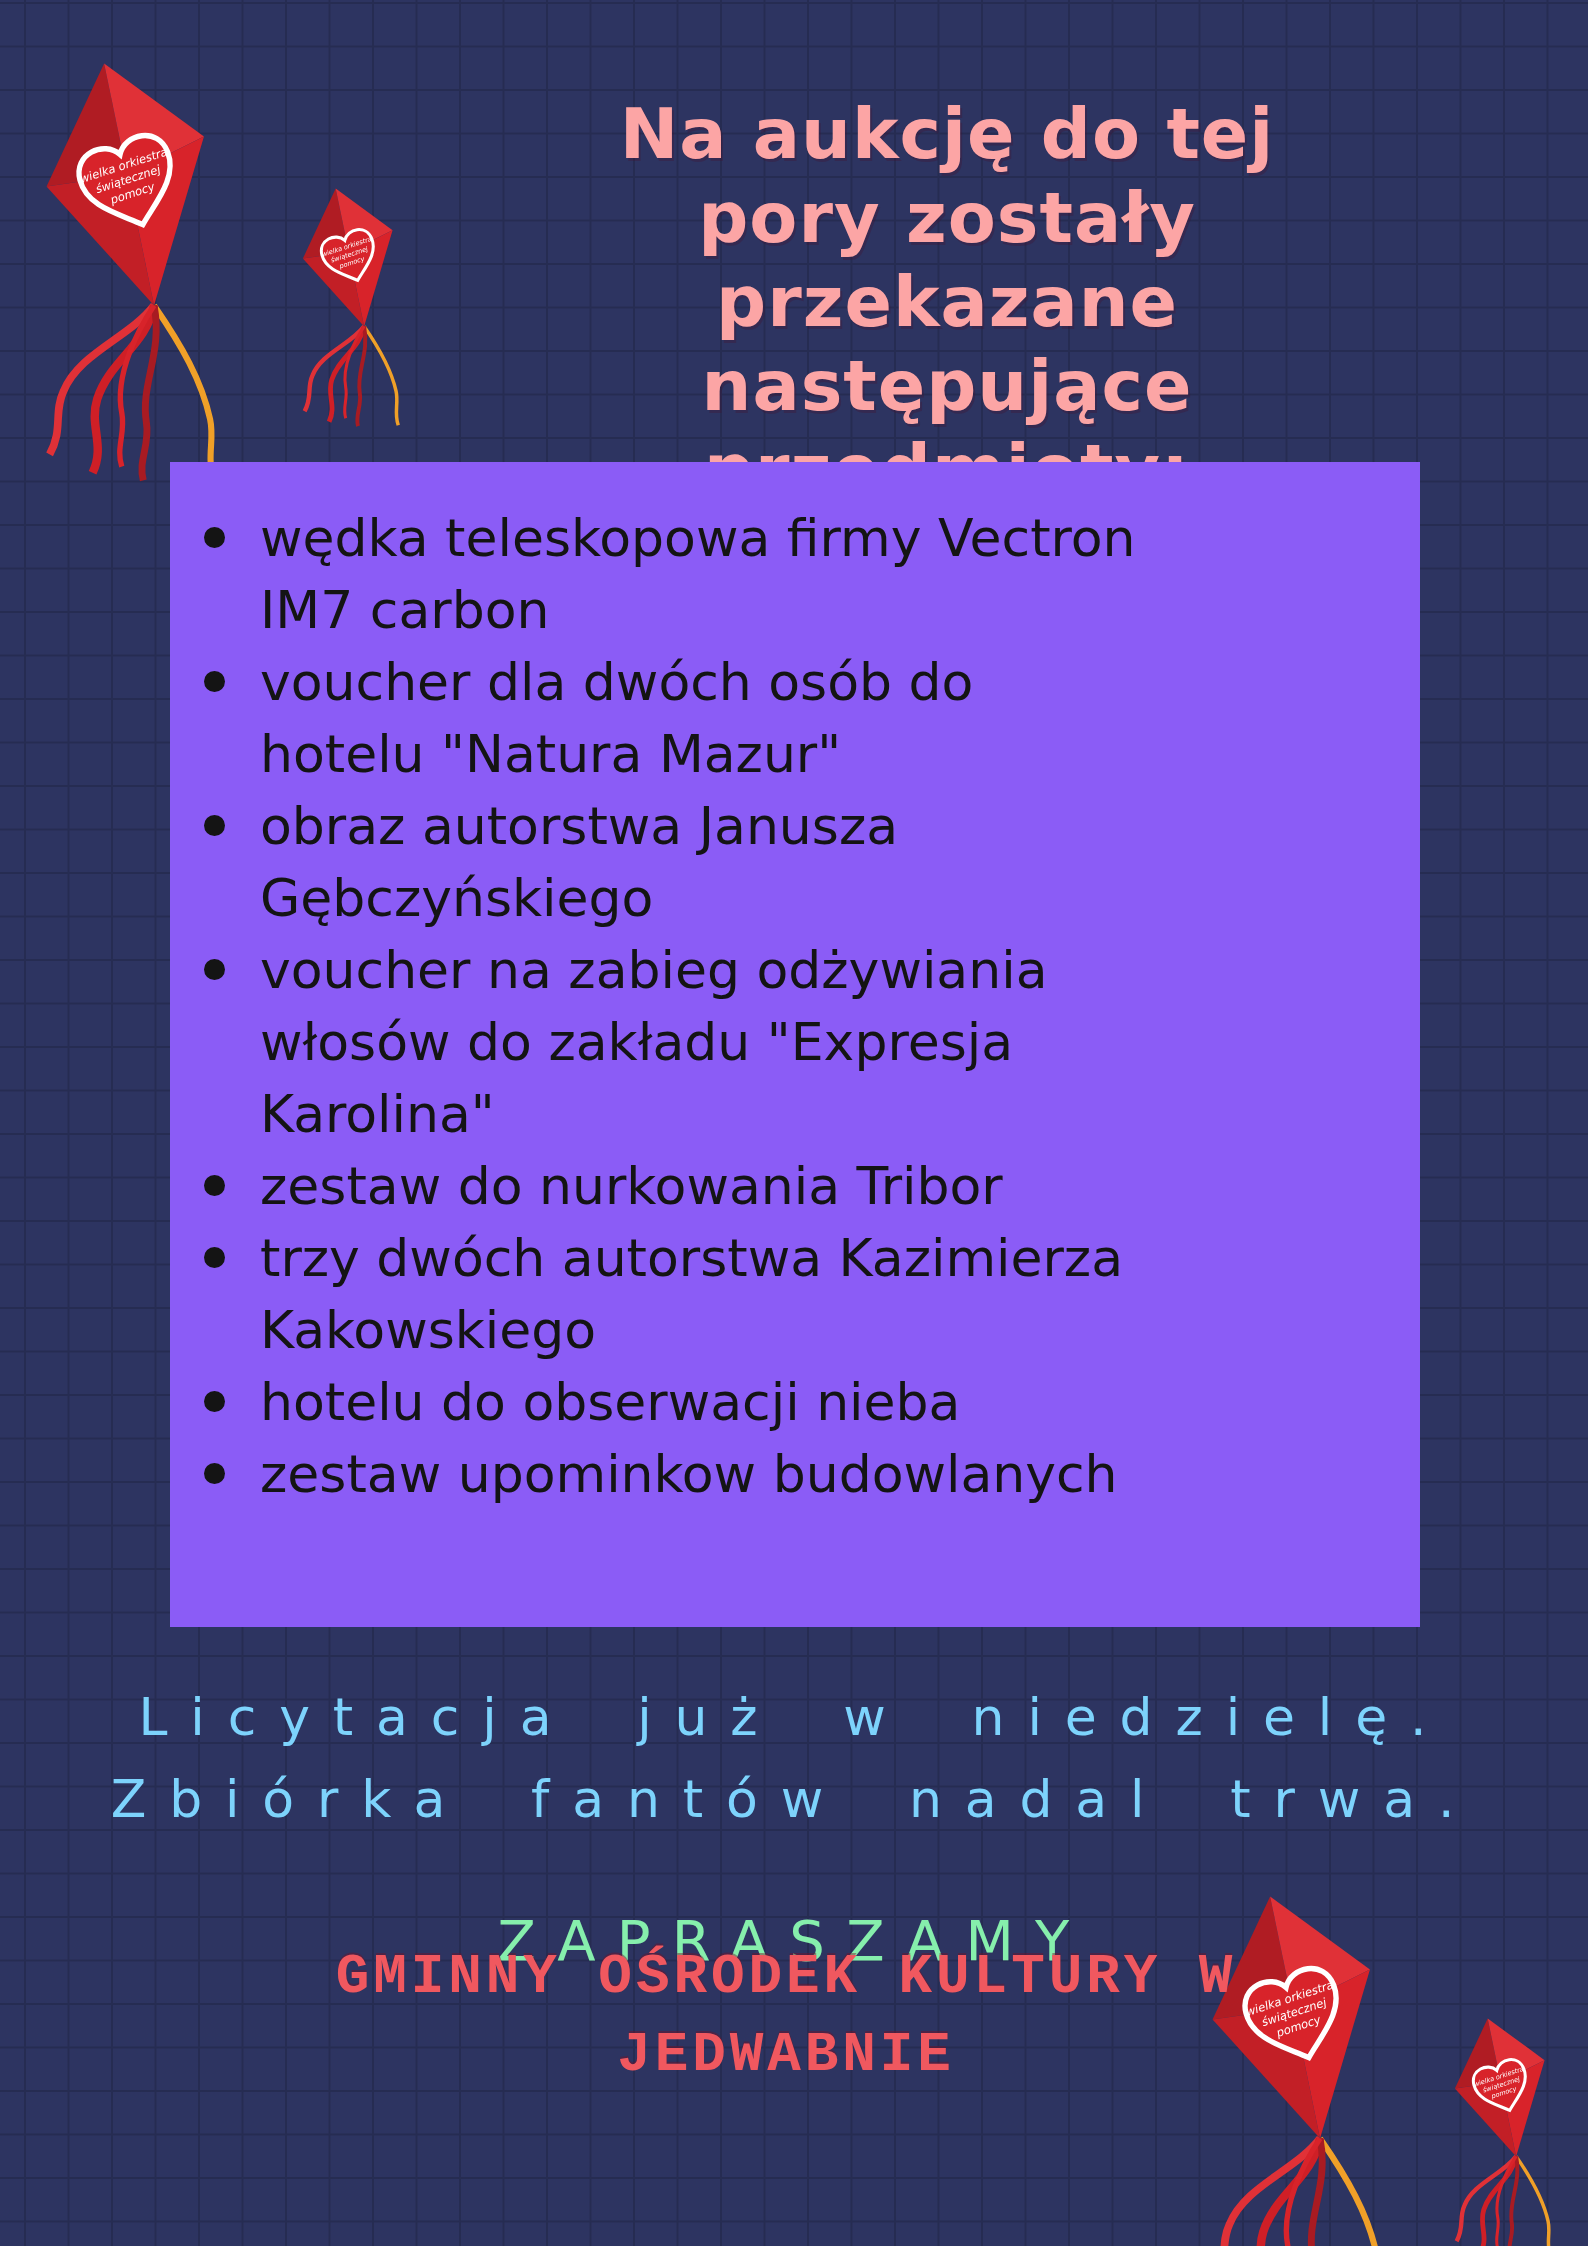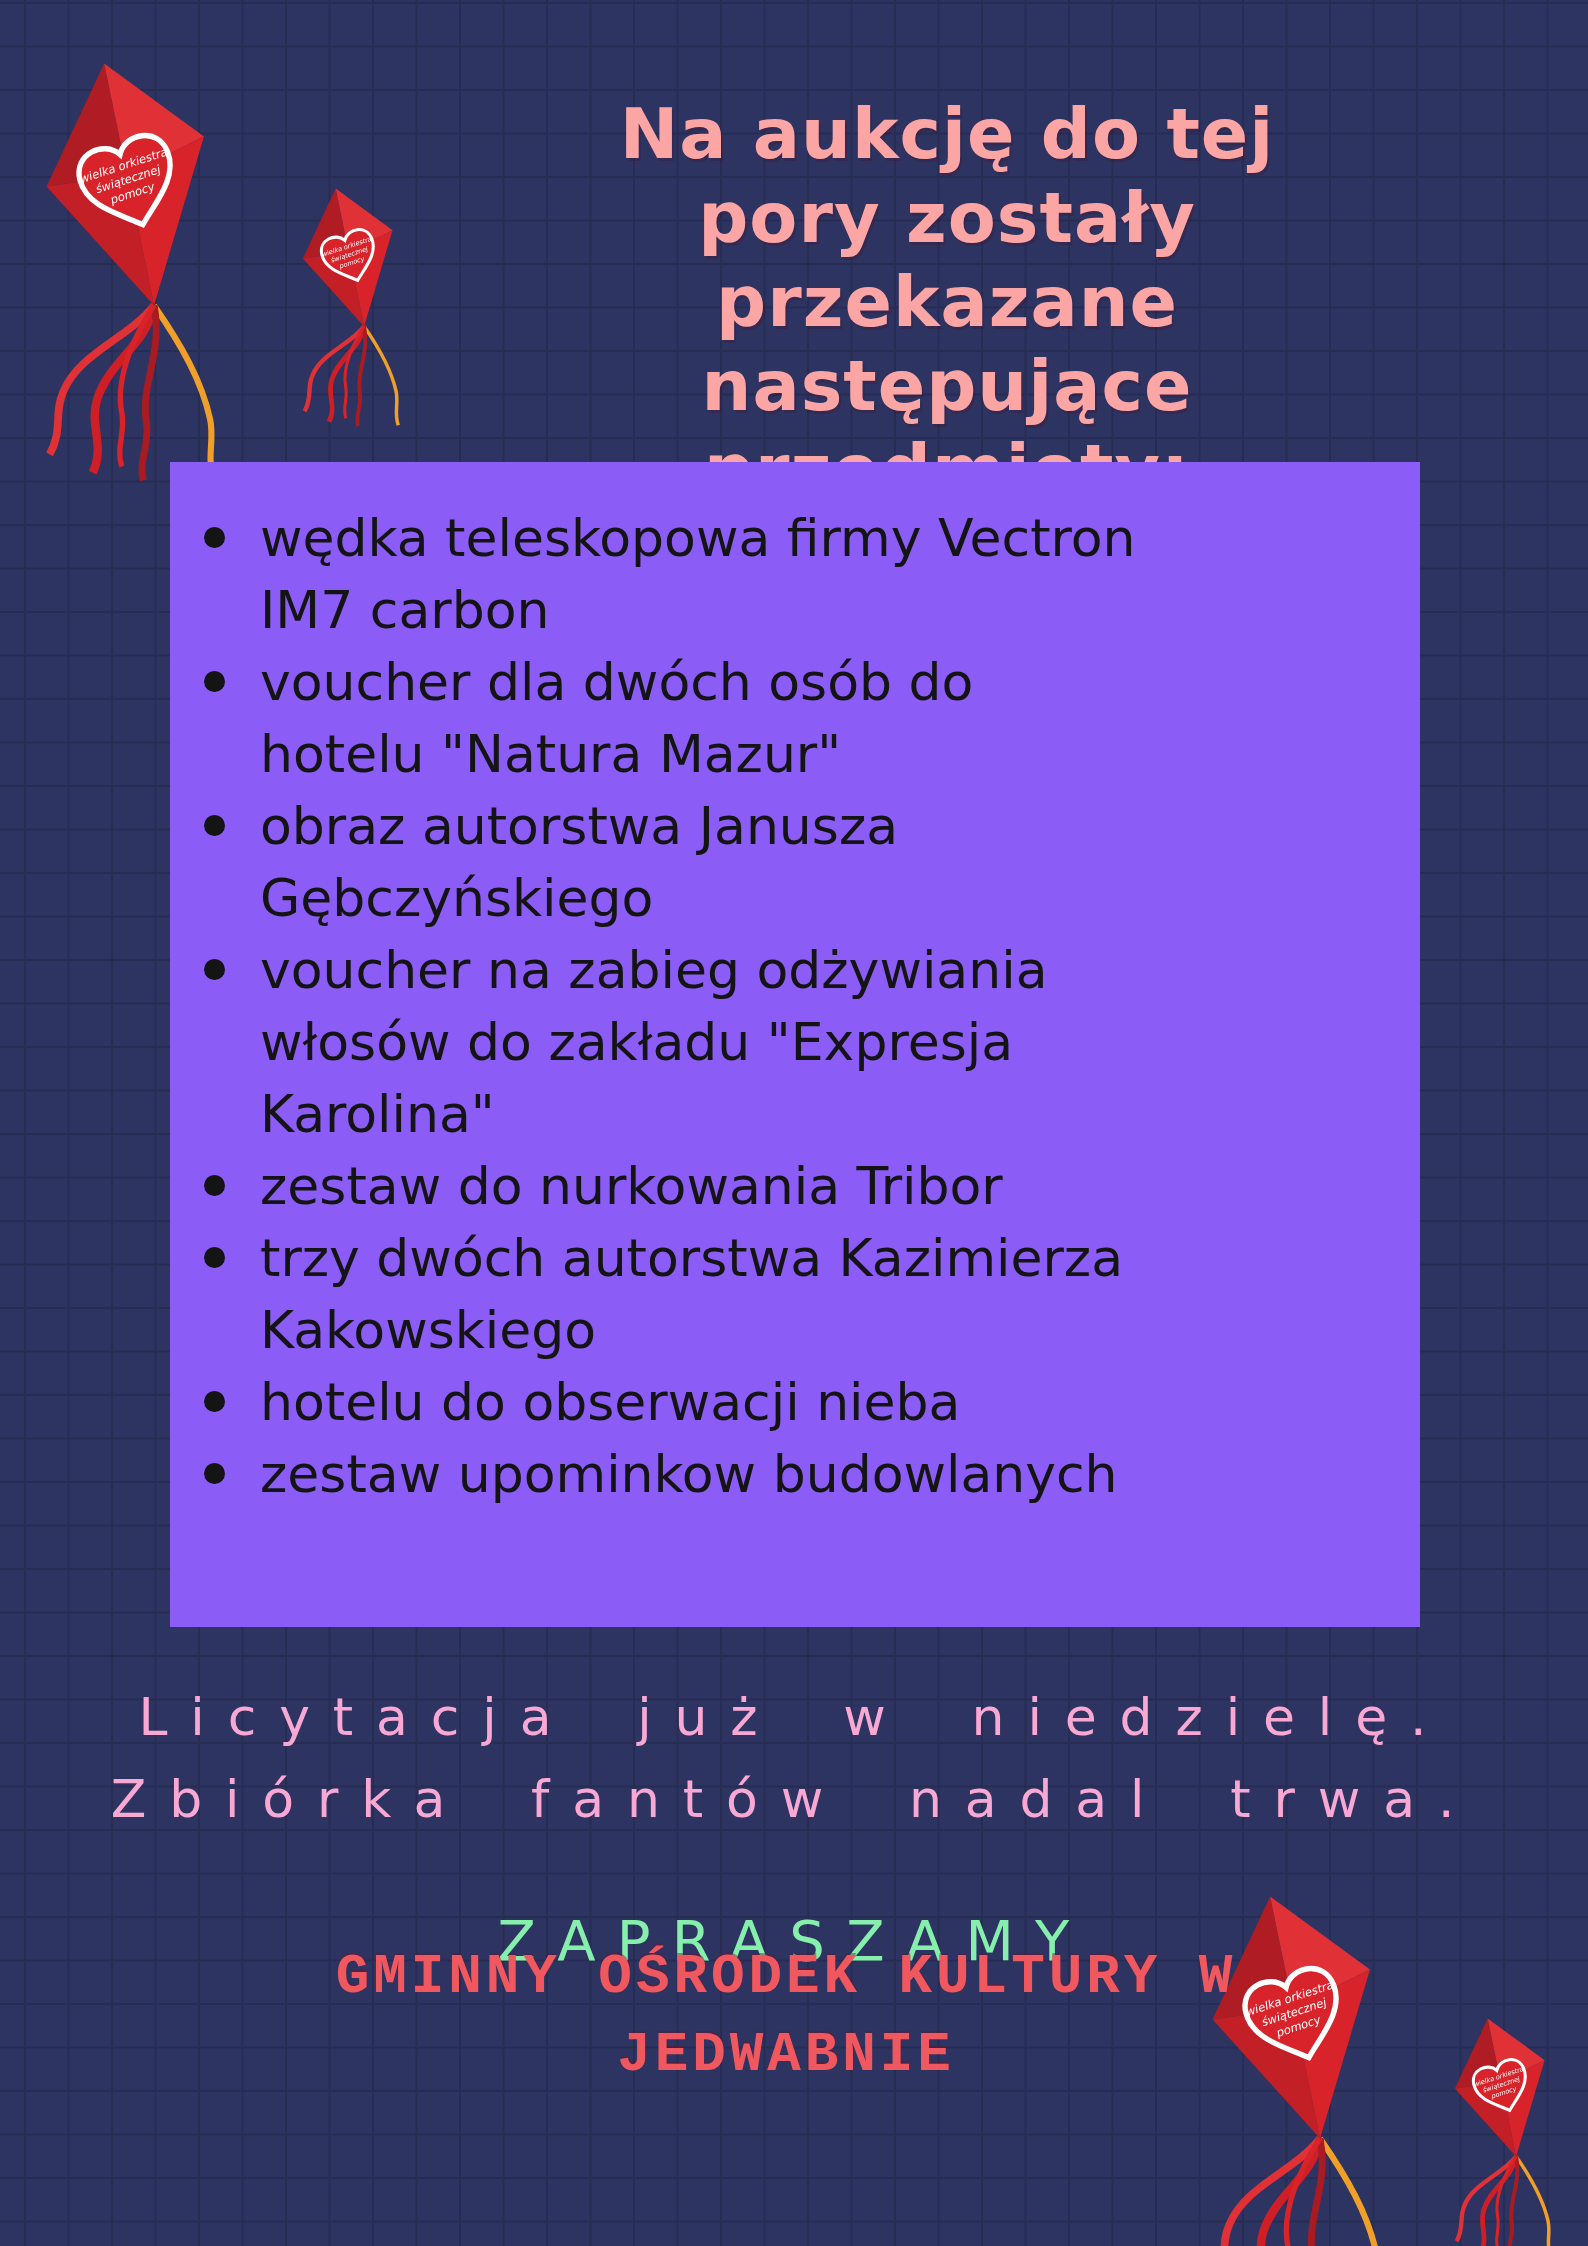--- a/index.html
+++ b/index.html
@@ -46,21 +46,21 @@
     width:21px;height:21px;border-radius:50%;
     background:#141414;
   }
   .list-box li:nth-child(1){margin-right:-22px;}
   .list-box li:nth-child(3){padding-right:30px;}
   .list-box li:nth-child(7){padding-right:60px;}
 
   .announcement{
     left:0;top:1676px;width:1588px;
     text-align:center;
-    color:#f9a8d4;
+    color:#7dd3fc;
     font-size:52px;line-height:82px;
     letter-spacing:0.44em;word-spacing:0.45em;
   }
   .cta{
     left:0;top:1908px;width:1588px;
     text-align:center;
     color:#86efac;
     font-size:56px;
     letter-spacing:0.38em;word-spacing:0.2em;
   }

